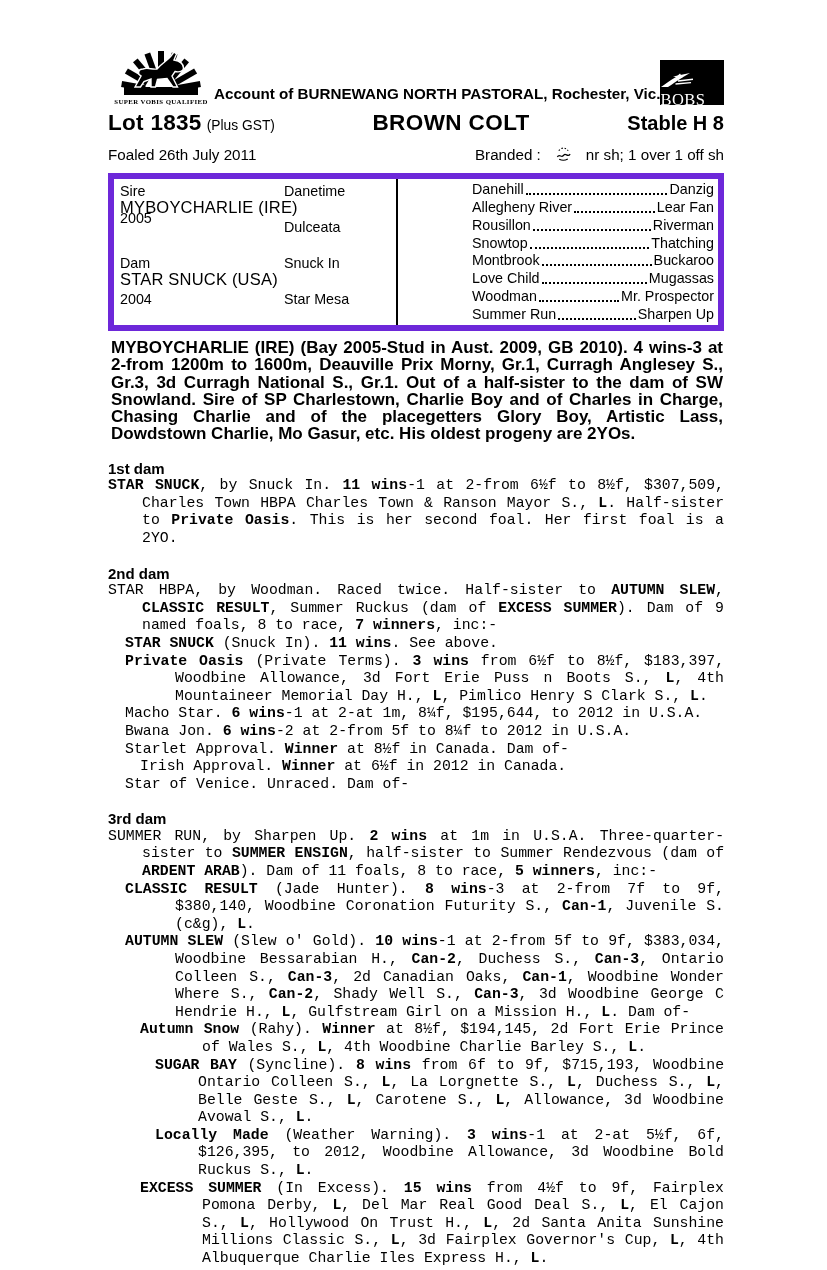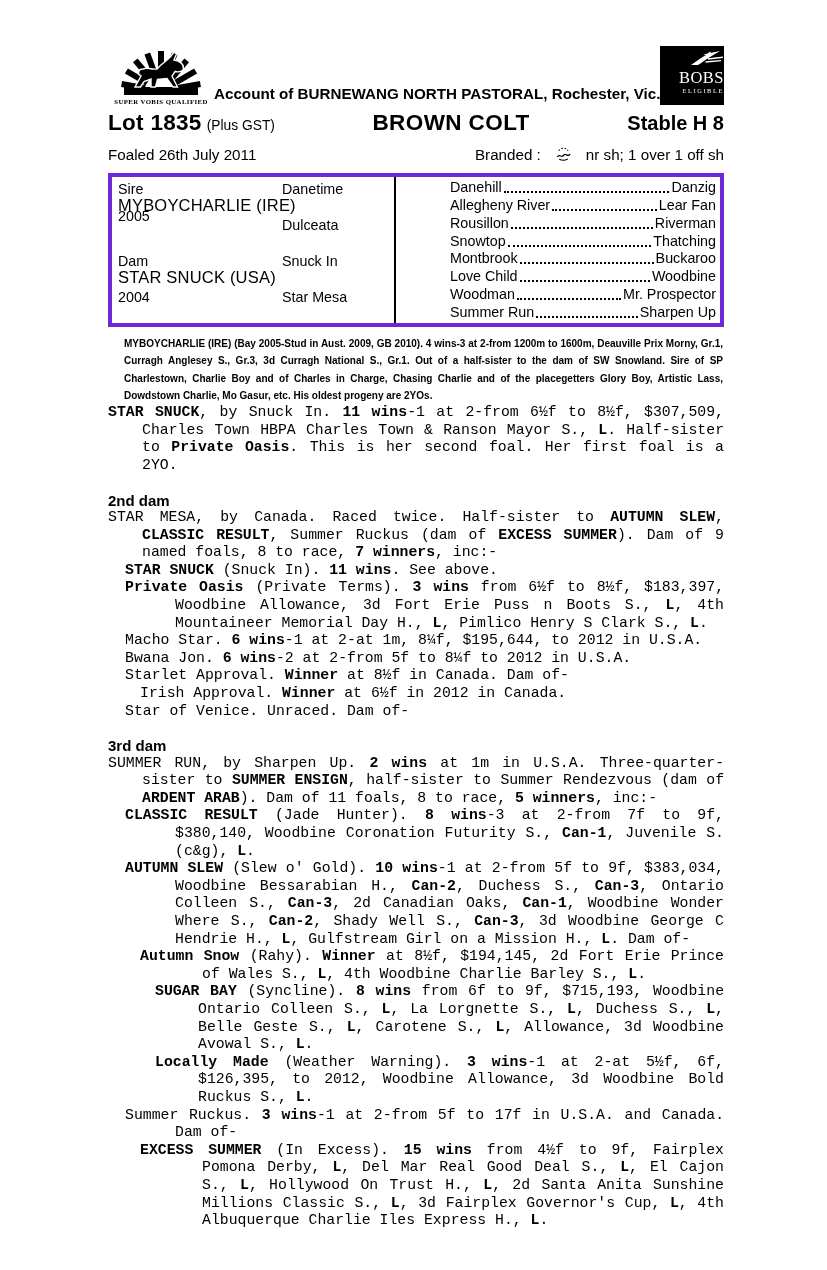--- a/index.html
+++ b/index.html
@@ -10,52 +10,52 @@
   .page{position:absolute;left:108px;top:44px;width:616px;}
 
   
   .header-row{display:flex;align-items:flex-end;height:61px;}
   .logo-sv{width:110px;text-align:center;}
   .logo-sv svg{display:block;margin:0 auto;}
   .sv-caption{font-family:"Liberation Serif",serif;font-size:6.8px;letter-spacing:.4px;
     white-space:nowrap;margin-top:1px;font-weight:bold;}
   .account{flex:1;text-align:center;font-weight:bold;font-size:15.2px;
     padding-bottom:3px;white-space:nowrap;}
-  .logo-bobs{width:66px;height:59px;background:#000;color:#fff;text-align:right;
-    box-sizing:border-box;padding-top:4px;}
+  .logo-bobs{width:66px;height:45px;background:#000;color:#fff;text-align:left;
+    box-sizing:border-box;padding-top:12px;}
   .bobs-title{font-family:"Liberation Serif",serif;font-size:16.5px;letter-spacing:.5px;line-height:15px;}
   .bobs-sub{font-family:"Liberation Serif",serif;font-size:6.4px;letter-spacing:1.6px;margin-top:2px;}
 
   
   .lot-row{display:flex;align-items:baseline;margin-top:5px;}
   .lot{font-size:22.5px;font-weight:bold;letter-spacing:.3px;}
   .gst{font-size:13.8px;margin-left:5px;}
   .colt-title{flex:1;text-align:center;font-size:22.5px;font-weight:bold;letter-spacing:.4px;}
   .stable{font-size:20px;font-weight:bold;white-space:nowrap;}
 
   .foaled-row{display:flex;justify-content:space-between;align-items:center;
     font-size:15.2px;margin-top:8px;}
   .branded{display:flex;align-items:center;gap:13px;}
 
   
-  .ped-table{position:relative;height:146px;border:4px solid #6d28d9;margin-top:9px;
+  .ped-table{position:relative;height:146px;border:6px solid #6d28d9;margin-top:9px;
     font-size:14.3px;box-sizing:content-box;padding-left:44px;}
   .pt-item{position:absolute;white-space:nowrap;line-height:16px;}
   .pt-name{font-weight:normal;font-size:16.5px;letter-spacing:.2px;}
   .pt-divider{position:absolute;left:282px;top:0;bottom:0;width:2px;background:#000;}
   .gen3{position:absolute;left:338px;right:4px;top:2px;bottom:2px;
     display:flex;flex-direction:column;justify-content:space-between;}
-  .gen3-row{display:flex;height:17px;line-height:17px;white-space:nowrap;}
+  .gen3-row{display:flex;height:17px;line-height:17px;white-space:nowrap;margin-left:20px;}
   .leader{flex:1;position:relative;min-width:12px;}
   .leader::after{content:"";position:absolute;left:2px;right:2px;bottom:3px;
     border-bottom:2px dotted #000;}
 
   
-  .sire-summary{font-weight:bold;text-align:justify;font-size:10px;line-height:17.3px;
-    margin:8px 0 0 13px;padding:0 1px 0 3px;}
+  .sire-summary{font-weight:bold;text-align:justify;font-size:17px;line-height:17.3px;
+    margin:8px 0 0 0;padding:0 1px 0 3px;}
   .dam-heading{font-weight:bold;font-size:15px;line-height:17.5px;margin-top:17px;}
   .entry{margin:0;text-align:justify;font-size:14.8px;line-height:17.6px;font-family:Liberation Mono, monospace;}
   .lvl0{padding-left:34px;text-indent:-34px;}
   .lvl1{margin-left:17px;padding-left:50px;text-indent:-50px;}
   .lvl2{margin-left:32px;padding-left:62px;text-indent:-62px;}
   .lvl3{margin-left:47px;padding-left:43px;text-indent:-43px;}
   .b{font-weight:bold;}
 </style>
 </head>
 <body>
@@ -151,52 +151,52 @@
           <span>Thatching</span>
         </div>
         <div class="gen3-row">
           <span>Montbrook</span>
           <span class="leader"></span>
           <span>Buckaroo</span>
         </div>
         <div class="gen3-row">
           <span>Love Child</span>
           <span class="leader"></span>
-          <span>Woodbine</span>
+          <span>Mugassas</span>
         </div>
         <div class="gen3-row">
           <span>Woodman</span>
           <span class="leader"></span>
           <span>Mr. Prospector</span>
         </div>
         <div class="gen3-row">
           <span>Summer Run</span>
           <span class="leader"></span>
           <span>Sharpen Up</span>
         </div>
       </div>
   </div>
 
   <p class="sire-summary"><span class="b">MYBOYCHARLIE (IRE) (Bay 2005-Stud in Aust. 2009, GB 2010). 4 wins-3 at 2-from 1200m to 1600m, Deauville Prix Morny, Gr.1, Curragh Anglesey S., Gr.3, 3d Curragh National S., Gr.1. Out of a half-sister to the dam of SW Snowland. Sire of SP Charlestown, Charlie Boy and of Charles in Charge, Chasing Charlie and of the placegetters Glory Boy, Artistic Lass, Dowdstown Charlie, Mo Gasur, etc. His oldest progeny are 2YOs.</span></p>
 
   <div id="sections">
+      <div class="dam-heading">1st dam</div>
       <p class="entry lvl0"><span class="b">STAR SNUCK</span><span>, by Snuck In. </span><span class="b">11 wins</span><span>-1 at 2-from 6½f to 8½f, $307,509, Charles Town HBPA Charles Town &amp; Ranson Mayor S., </span><span class="b">L</span><span>. Half-sister to </span><span class="b">Private Oasis</span><span>. This is her second foal. Her first foal is a 2YO.</span></p>
       <div class="dam-heading">2nd dam</div>
-      <p class="entry lvl0"><span>STAR MESA, by Canada. Raced twice. Half-sister to </span><span class="b">AUTUMN SLEW</span><span>, </span><span class="b">CLASSIC RESULT</span><span>, Summer Ruckus (dam of </span><span class="b">EXCESS SUMMER</span><span>). Dam of 9 named foals, 8 to race, </span><span class="b">7 winners</span><span>, inc:-</span></p>
+      <p class="entry lvl0"><span>STAR HBPA, by Woodman. Raced twice. Half-sister to </span><span class="b">AUTUMN SLEW</span><span>, </span><span class="b">CLASSIC RESULT</span><span>, Summer Ruckus (dam of </span><span class="b">EXCESS SUMMER</span><span>). Dam of 9 named foals, 8 to race, </span><span class="b">7 winners</span><span>, inc:-</span></p>
       <p class="entry lvl1"><span class="b">STAR SNUCK</span><span> (Snuck In). </span><span class="b">11 wins</span><span>. See above.</span></p>
       <p class="entry lvl1"><span class="b">Private Oasis</span><span> (Private Terms). </span><span class="b">3 wins</span><span> from 6½f to 8½f, $183,397, Woodbine Allowance, 3d Fort Erie Puss n Boots S., </span><span class="b">L</span><span>, 4th Mountaineer Memorial Day H., </span><span class="b">L</span><span>, Pimlico Henry S Clark S., </span><span class="b">L</span><span>.</span></p>
       <p class="entry lvl1"><span>Macho Star. </span><span class="b">6 wins</span><span>-1 at 2-at 1m, 8¼f, $195,644, to 2012 in U.S.A.</span></p>
       <p class="entry lvl1"><span>Bwana Jon. </span><span class="b">6 wins</span><span>-2 at 2-from 5f to 8¼f to 2012 in U.S.A.</span></p>
       <p class="entry lvl1"><span>Starlet Approval. </span><span class="b">Winner</span><span> at 8½f in Canada. Dam of-</span></p>
       <p class="entry lvl2"><span>Irish Approval. </span><span class="b">Winner</span><span> at 6½f in 2012 in Canada.</span></p>
       <p class="entry lvl1"><span>Star of Venice. Unraced. Dam of-</span></p>
       <div class="dam-heading">3rd dam</div>
       <p class="entry lvl0"><span>SUMMER RUN, by Sharpen Up. </span><span class="b">2 wins</span><span> at 1m in U.S.A. Three-quarter-sister to </span><span class="b">SUMMER ENSIGN</span><span>, half-sister to Summer Rendezvous (dam of </span><span class="b">ARDENT ARAB</span><span>). Dam of 11 foals, 8 to race, </span><span class="b">5 winners</span><span>, inc:-</span></p>
       <p class="entry lvl1"><span class="b">CLASSIC RESULT</span><span> (Jade Hunter). </span><span class="b">8 wins</span><span>-3 at 2-from 7f to 9f, $380,140, Woodbine Coronation Futurity S., </span><span class="b">Can-1</span><span>, Juvenile S. (c&amp;g), </span><span class="b">L</span><span>.</span></p>
       <p class="entry lvl1"><span class="b">AUTUMN SLEW</span><span> (Slew o' Gold). </span><span class="b">10 wins</span><span>-1 at 2-from 5f to 9f, $383,034, Woodbine Bessarabian H., </span><span class="b">Can-2</span><span>, Duchess S., </span><span class="b">Can-3</span><span>, Ontario Colleen S., </span><span class="b">Can-3</span><span>, 2d Canadian Oaks, </span><span class="b">Can-1</span><span>, Woodbine Wonder Where S., </span><span class="b">Can-2</span><span>, Shady Well S., </span><span class="b">Can-3</span><span>, 3d Woodbine George C Hendrie H., </span><span class="b">L</span><span>, Gulfstream Girl on a Mission H., </span><span class="b">L</span><span>. Dam of-</span></p>
       <p class="entry lvl2"><span class="b">Autumn Snow</span><span> (Rahy). </span><span class="b">Winner</span><span> at 8½f, $194,145, 2d Fort Erie Prince of Wales S., </span><span class="b">L</span><span>, 4th Woodbine Charlie Barley S., </span><span class="b">L</span><span>.</span></p>
       <p class="entry lvl3"><span class="b">SUGAR BAY</span><span> (Syncline). </span><span class="b">8 wins</span><span> from 6f to 9f, $715,193, Woodbine Ontario Colleen S., </span><span class="b">L</span><span>, La Lorgnette S., </span><span class="b">L</span><span>, Duchess S., </span><span class="b">L</span><span>, Belle Geste S., </span><span class="b">L</span><span>, Carotene S., </span><span class="b">L</span><span>, Allowance, 3d Woodbine Avowal S., </span><span class="b">L</span><span>.</span></p>
       <p class="entry lvl3"><span class="b">Locally Made</span><span> (Weather Warning). </span><span class="b">3 wins</span><span>-1 at 2-at 5½f, 6f, $126,395, to 2012, Woodbine Allowance, 3d Woodbine Bold Ruckus S., </span><span class="b">L</span><span>.</span></p>
-      <p class="entry lvl1"><span>Summer Ruckus. </span><span class="b">3 wins</span><span>-1 at 2-from 5f to 17f in U.S.A. and Canada. Dam of-</span></p>
       <p class="entry lvl2"><span class="b">EXCESS SUMMER</span><span> (In Excess). </span><span class="b">15 wins</span><span> from 4½f to 9f, Fairplex Pomona Derby, </span><span class="b">L</span><span>, Del Mar Real Good Deal S., </span><span class="b">L</span><span>, El Cajon S., </span><span class="b">L</span><span>, Hollywood On Trust H., </span><span class="b">L</span><span>, 2d Santa Anita Sunshine Millions Classic S., </span><span class="b">L</span><span>, 3d Fairplex Governor's Cup, </span><span class="b">L</span><span>, 4th Albuquerque Charlie Iles Express H., </span><span class="b">L</span><span>.</span></p>
     </div>
 
 </div>
 
 </body></html>

